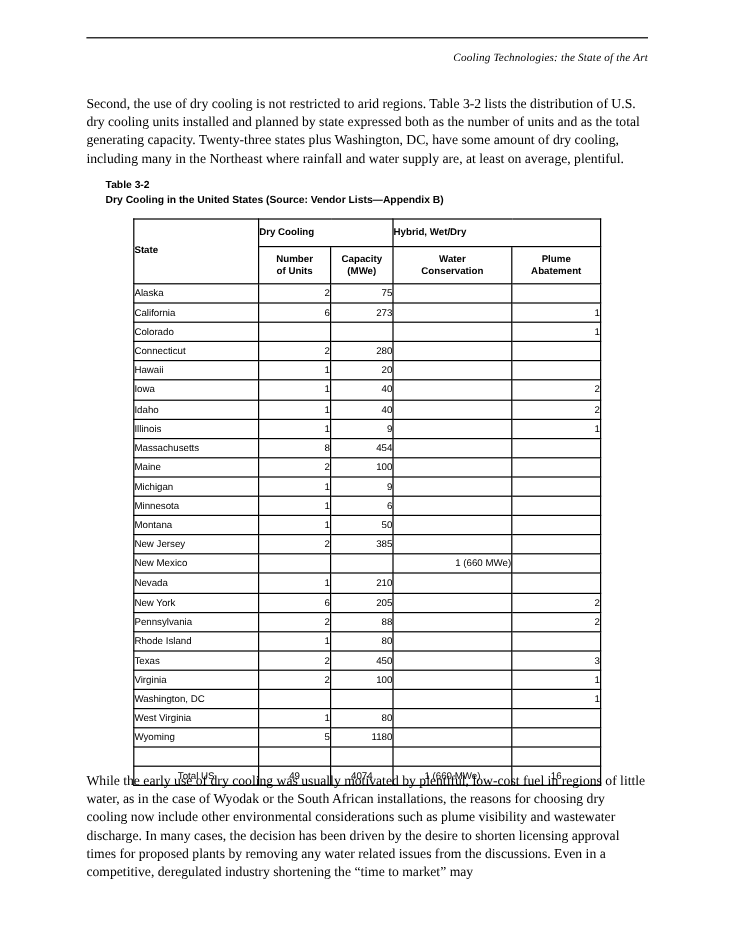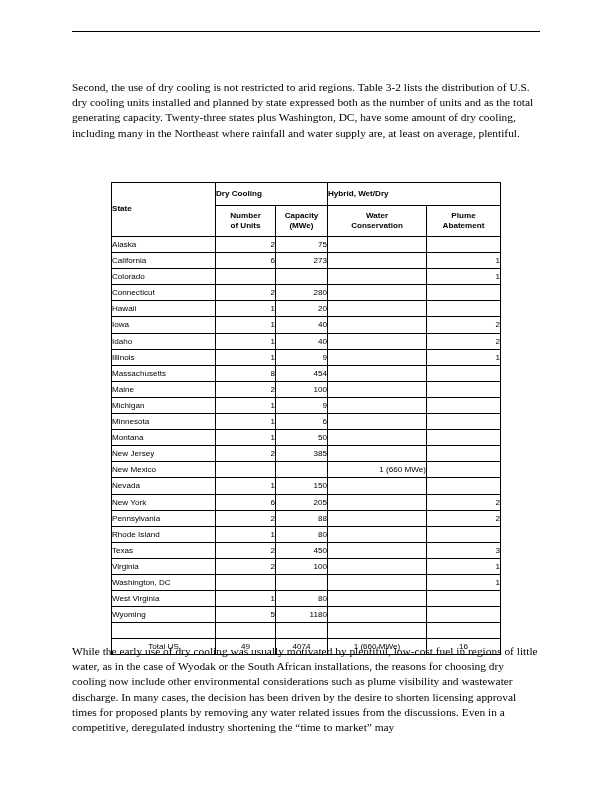--- a/index.html
+++ b/index.html
@@ -143,23 +143,28 @@
     font-size: 11.4px;
     color: #000;
   }
 </style>
 </head>
 <body>
 
 <div class="page">
 
   <div class="header-rule"></div>
+  <div class="running-head">Cooling Technologies: the State of the Art</div>
 
   <p class="para" id="para-intro">Second, the use of dry cooling is not restricted to arid regions. Table 3-2 lists the distribution of U.S. dry cooling units installed and planned by state expressed both as the number of units and as the total generating capacity. Twenty-three states plus Washington, DC, have some amount of dry cooling, including many in the Northeast where rainfall and water supply are, at least on average, plentiful.</p>
 
+  <div class="caption" id="caption-block">
+    <div>Table 3-2</div>
+    <div>Dry Cooling in the United States (Source: Vendor Lists—Appendix B)</div>
+  </div>
 
   <div class="table-wrap">
     <table class="dry">
       <colgroup>
         <col class="col-state">
           <col class="col-units">
           <col class="col-cap">
         <col class="col-water">
           <col class="col-plume">
       </colgroup>
@@ -290,21 +295,21 @@
           <tr>
             <td class="state">New Mexico</td>
             <td class="num"></td>
             <td class="num"></td>
             <td class="num">1 (660 MWe)</td>
             <td class="num"></td>
           </tr>
           <tr>
             <td class="state">Nevada</td>
             <td class="num">1</td>
-            <td class="num">150</td>
+            <td class="num">210</td>
             <td class="num"></td>
             <td class="num"></td>
           </tr>
           <tr>
             <td class="state">New York</td>
             <td class="num">6</td>
             <td class="num">205</td>
             <td class="num"></td>
             <td class="num">2</td>
           </tr>

